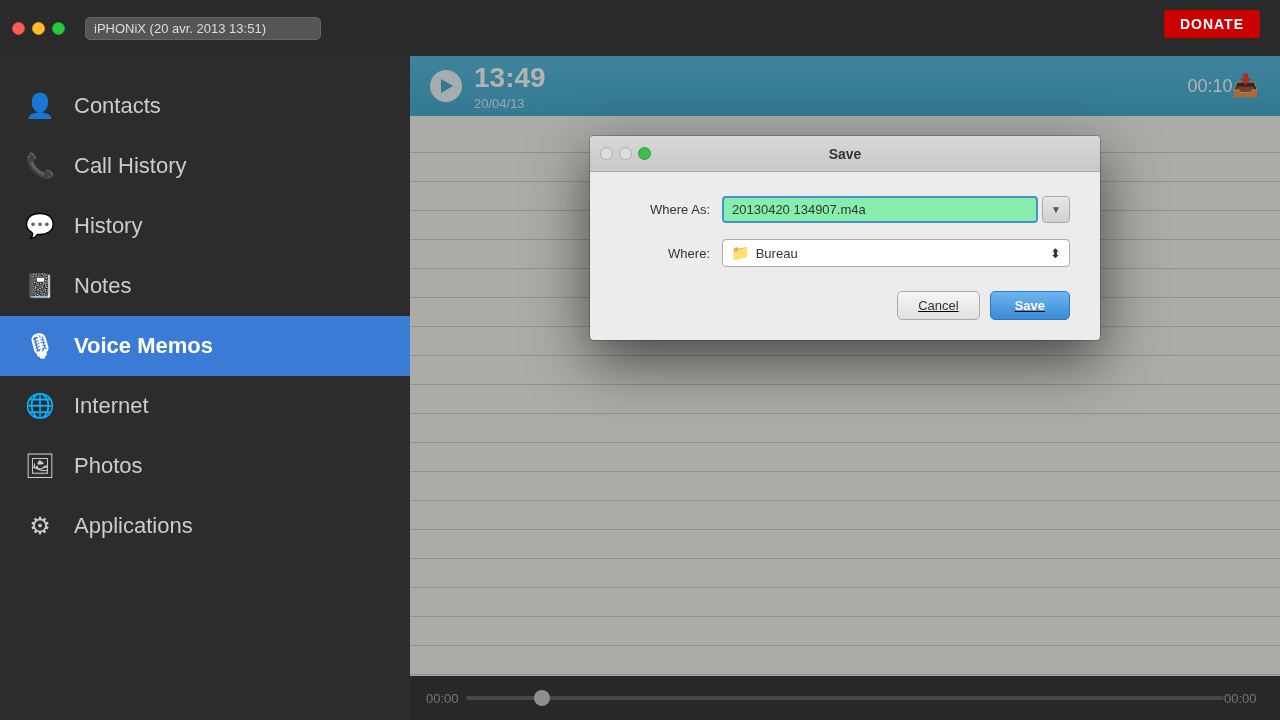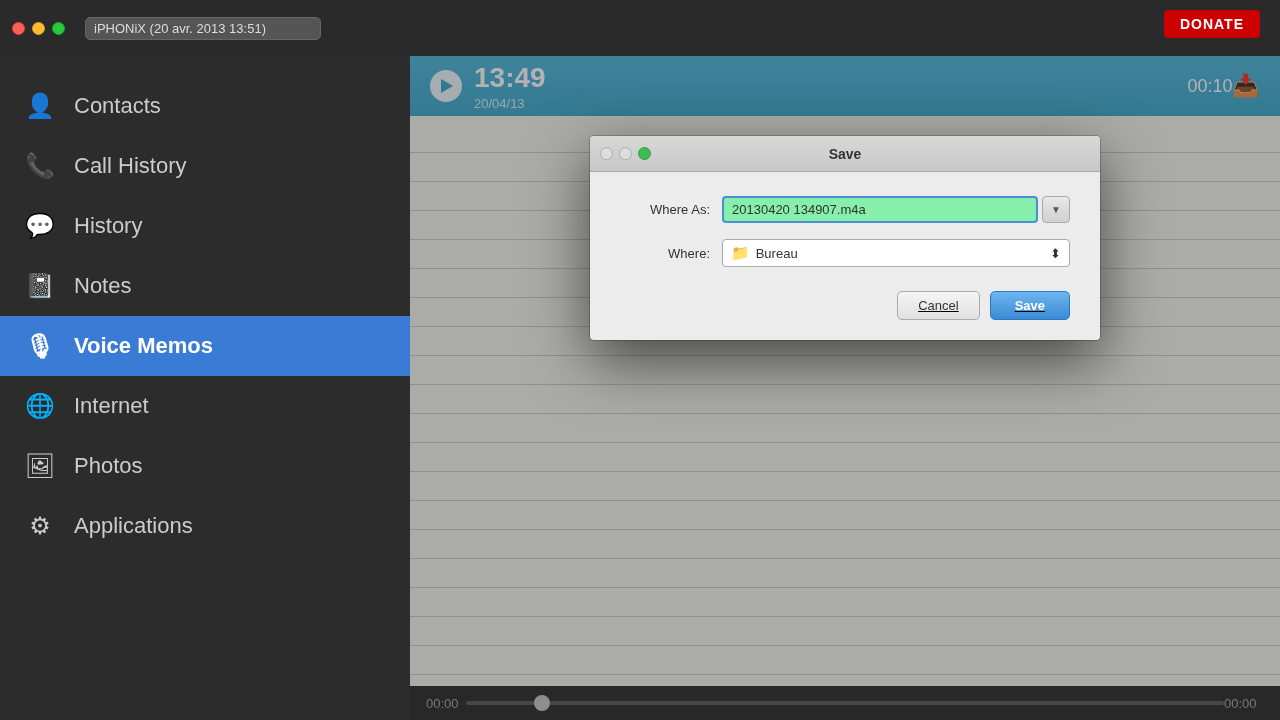--- a/index.html
+++ b/index.html
@@ -191,21 +191,21 @@
         transparent 28px,
         #d0d0c8 28px,
         #d0d0c8 29px
       );
       background-position: 0 8px;
     }
 
     
     .vm-player {
       background: #3a3a3a;
-      height: 34px;
+      height: 44px;
       display: flex;
       align-items: center;
       padding: 0 16px;
     }
     .player-time {
       color: #aaa;
       font-size: 13px;
       min-width: 40px;
     }
     .player-slider {

